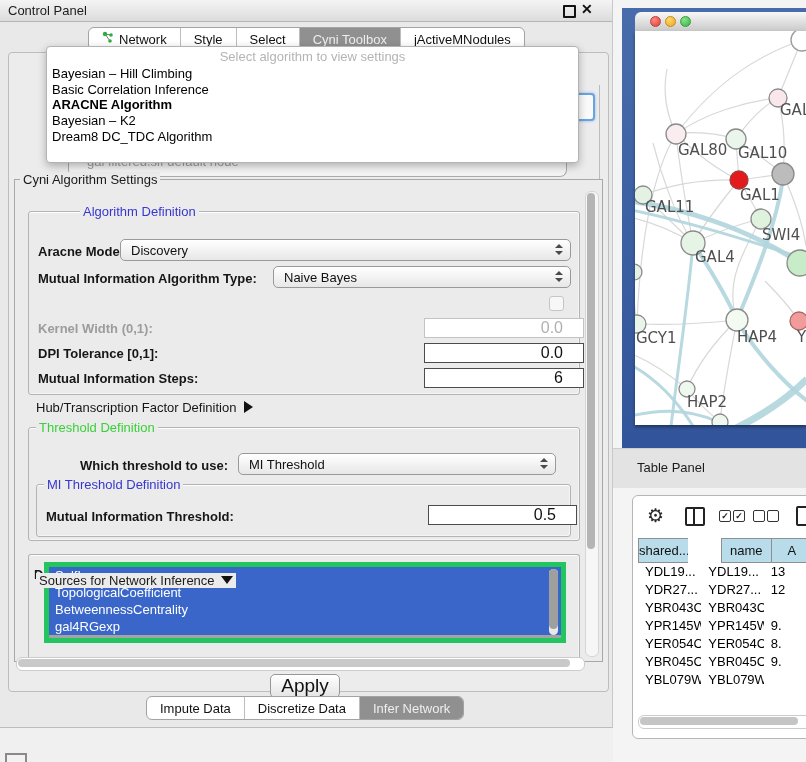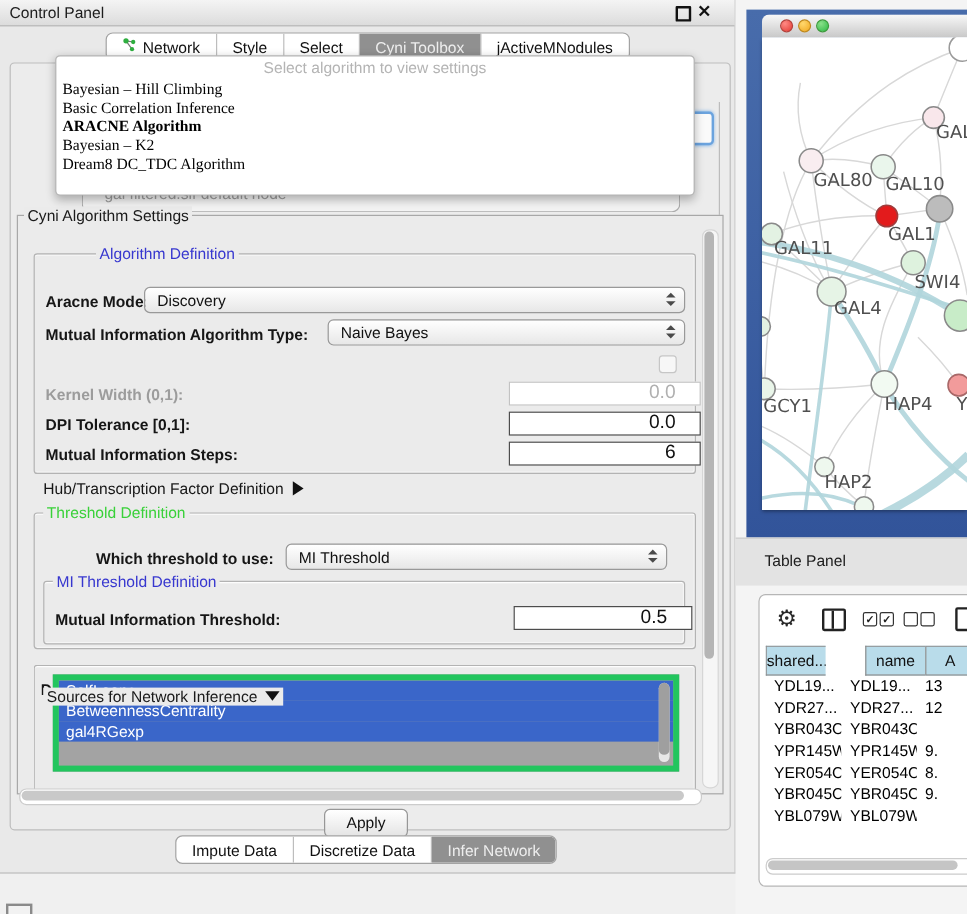--- a/index.html
+++ b/index.html
@@ -35,21 +35,21 @@
     border:2px solid #6ba3de;border-radius:4px;box-shadow:0 0 3px #8ab8e8;}
   #behind-vline{left:599px;top:85px;width:1px;height:100px;background:#bcbcbc;}
   #behind-combo{left:68px;top:161px;width:497px;height:15px;border:1px solid #ababab;
     border-top:none;border-radius:0 0 7px 7px;background:#f3f3f3;overflow:hidden;}
   #behind-combo span{position:absolute;left:18px;top:-7px;color:#9d9d9d;font-size:13px;}
 
   
   #algo-popup{left:46px;top:46px;width:531px;height:115px;background:#fff;
     border:1px solid #b3b3b3;border-radius:4px;box-shadow:0 3px 8px rgba(0,0,0,.28);z-index:50;}
   #algo-popup .ph{height:19px;line-height:19px;text-align:center;color:#b4b4b4;font-size:13px;}
-  #algo-popup .item{height:15.7px;line-height:15.7px;padding-left:5px;font-size:13px;color:#000;white-space:nowrap;font-family:Liberation Serif, serif;}
+  #algo-popup .item{height:15.7px;line-height:15.7px;padding-left:5px;font-size:13px;color:#000;white-space:nowrap;}
   #algo-popup .item.b{font-weight:bold;}
 
   
   #settings{left:14px;top:179px;width:587px;height:481px;border:1px solid #a8a8a8;background:#ebebeb;}
   .grouptitle{position:absolute;background:#ebebeb;padding:0 3px;font-size:13px;z-index:3;}
   .gbox{position:absolute;border:1px solid #b3b3b3;border-radius:3px;
     box-shadow:0 1px 0 #fdfdfd inset, -1px -1px 0 #f5f5f5 inset;}
   .blue{color:#3737cf;}
   .green{color:#39d139;}
   .lbl{position:absolute;font-weight:bold;font-size:13px;color:#161616;white-space:nowrap;}
@@ -79,21 +79,21 @@
   #attr-vsb{position:absolute;right:3px;top:2px;width:9px;height:66px;background:#e8e8e8;border-radius:5px;}
   #attr-vsb div{width:9px;height:60px;background:#9f9f9f;border-radius:5px;}
 
   
   #set-vsb{left:585px;top:191px;width:12px;height:464px;background:#f6f6f6;border:1px solid #d6d6d6;border-radius:6px;}
   #set-vsb div{margin:1px;width:8px;height:356px;background:#b5b5b5;border-radius:5px;}
   #set-hsb{left:16px;top:657px;width:567px;height:12px;background:#fff;border:1px solid #ccc;border-radius:6px;}
   #set-hsb div{margin:1px;height:8px;width:552px;background:#c9c9c9;border-radius:5px;}
 
   #apply-btn{left:270px;top:674px;width:68px;height:22px;background:linear-gradient(#ffffff,#e4e4e4);
-    border:1px solid #979797;border-radius:5px;text-align:center;line-height:22px;font-size:13px;color:#111;}
+    border:1px solid #979797;border-radius:5px;text-align:center;line-height:22px;font-size:19px;color:#111;}
 
   #mini-sq{left:5px;top:753px;width:18px;height:14px;border:2px solid #8a8a8a;background:#f2f2f2;}
 
   
   #right-bg{left:613px;top:0;width:193px;height:762px;background:#f4f4f4;}
   #blue-desktop{left:622px;top:8px;width:184px;height:440px;background:linear-gradient(#486cab,#32549a);}
   #net-titlebar{left:635px;top:12px;width:171px;height:19px;border-radius:6px 0 0 0;
     background:linear-gradient(#f8f8f8,#c9c9c9);border-bottom:1px solid #8f8f8f;}
   .light{position:absolute;top:4px;width:11px;height:11px;border-radius:50%;}
   .light.r{left:15px;background:radial-gradient(circle at 35% 30%,#ff8a84,#e23b34);border:1px solid #b5423c;box-sizing:border-box;}
@@ -231,20 +231,21 @@
   <div class="tinput" style="left:428px;top:505px;width:127px;">0.5</div>
 
   <div class="abs gbox" style="left:28px;top:554px;width:550px;height:104px;border-bottom:none;border-radius:3px 3px 0 0;"></div>
   <span class="grouptitle" style="left:36px;top:573px;">
     <span>Sources for Network Inference</span><span class="tri-d"></span>
   </span>
   <span class="lbl" style="left:34px;top:567px;">Data Attributes</span>
   <div class="abs" id="attr-list">
 
   <div class="li">SelfLoops</div>
+      <div class="li">TopologicalCoefficient</div>
       <div class="li">BetweennessCentrality</div>
       <div class="li">gal4RGexp</div>
       <div id="attr-vsb">
         <div></div>
       </div>
     </div>
 
   <div class="abs" id="set-vsb">
       <div></div>
     </div>

